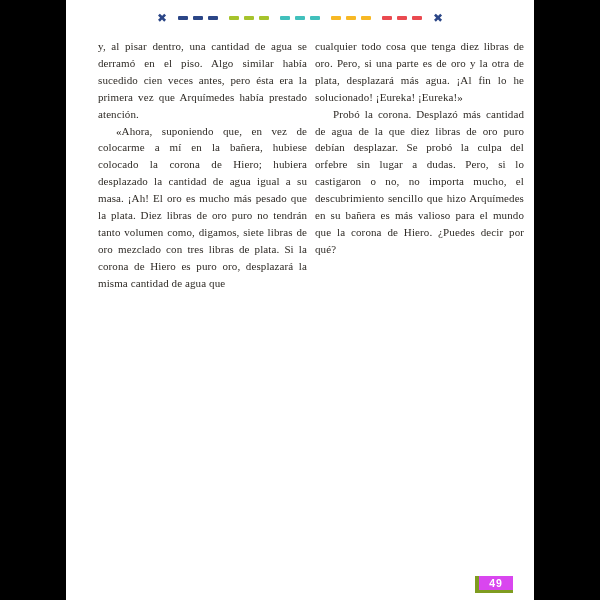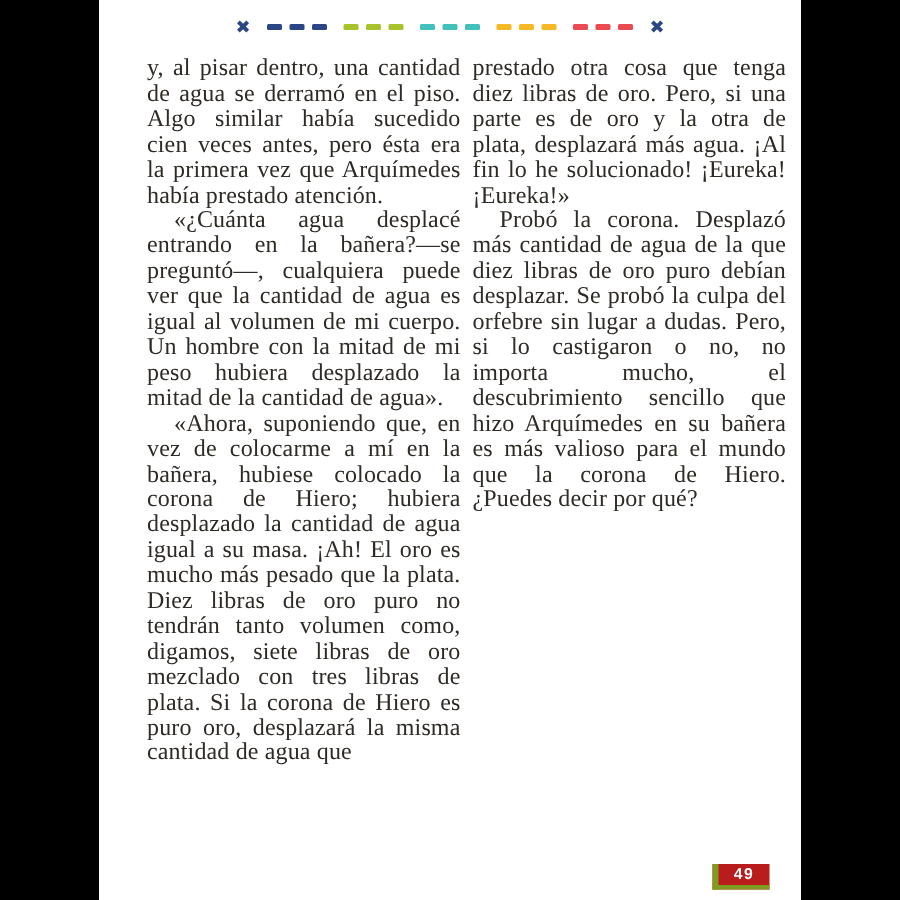--- a/index.html
+++ b/index.html
@@ -55,21 +55,21 @@
   }
   
   .cols {
     display: flex;
     gap: 8px;
   }
   .col {
     width: 209px;
     text-align: justify;
     color: #2e2a25;
-    font-size: 16px;
+    font-size: 11px;
     line-height: 16.9px;
     letter-spacing: 0.1px;
   }
   .col p {
     margin: 0;
     text-indent: 18px;
   }
   .col p.noindent {
     text-indent: 0;
   }
@@ -121,27 +121,26 @@
         <span class="dash" style="background: rgb(234, 74, 80);"></span>
           <span class="dash" style="background: rgb(234, 74, 80);"></span>
           <span class="dash" style="background: rgb(234, 74, 80);"></span>
       </span>
       <span class="marker" style="color: rgb(43, 70, 135);">✖</span>
     </div>
 
     <div class="cols">
       <div class="col">
         <p class="noindent">y, al pisar dentro, una cantidad de agua se derramó en el piso. Algo similar había sucedido cien veces antes, pero ésta era la primera vez que Arquímedes había prestado atención.</p>
-        <p>«¿Cuánta agua desplacé entrando en la bañera?—se preguntó—, cualquiera puede ver que la cantidad de agua es igual al volumen de mi cuerpo. Un hombre con la mitad de mi peso hubiera desplazado la mitad de la cantidad de agua».</p>
         <p>«Ahora, suponiendo que, en vez de colocarme a mí en la bañera, hubiese colocado la corona de Hiero; hubiera desplazado la cantidad de agua igual a su masa. ¡Ah! El oro es mucho más pesado que la plata. Diez libras de oro puro no tendrán tanto volumen como, digamos, siete libras de oro mezclado con tres libras de plata. Si la corona de Hiero es puro oro, desplazará la misma cantidad de agua que</p>
       </div>
       <div class="col">
-        <p class="noindent">prestado otra cosa que tenga diez libras de oro. Pero, si una parte es de oro y la otra de plata, desplazará más agua. ¡Al fin lo he solucionado! ¡Eureka! ¡Eureka!»</p>
+        <p class="noindent">cualquier todo cosa que tenga diez libras de oro. Pero, si una parte es de oro y la otra de plata, desplazará más agua. ¡Al fin lo he solucionado! ¡Eureka! ¡Eureka!»</p>
         <p>Probó la corona. Desplazó más cantidad de agua de la que diez libras de oro puro debían desplazar. Se probó la culpa del orfebre sin lugar a dudas. Pero, si lo castigaron o no, no importa mucho, el descubrimiento sencillo que hizo Arquímedes en su bañera es más valioso para el mundo que la corona de Hiero. ¿Puedes decir por qué?</p>
       </div>
     </div>
 
-    <div class="badge" style="background: #b91c1c; color: rgb(255, 255, 255); border-left: 4px solid rgb(127, 156, 32); border-bottom: 3px solid rgb(127, 156, 32);">
+    <div class="badge" style="background: #d946ef; color: rgb(255, 255, 255); border-left: 4px solid rgb(127, 156, 32); border-bottom: 3px solid rgb(127, 156, 32);">
       <span>49</span>
     </div>
 
   </div>
 </div>
 
 </body></html>

